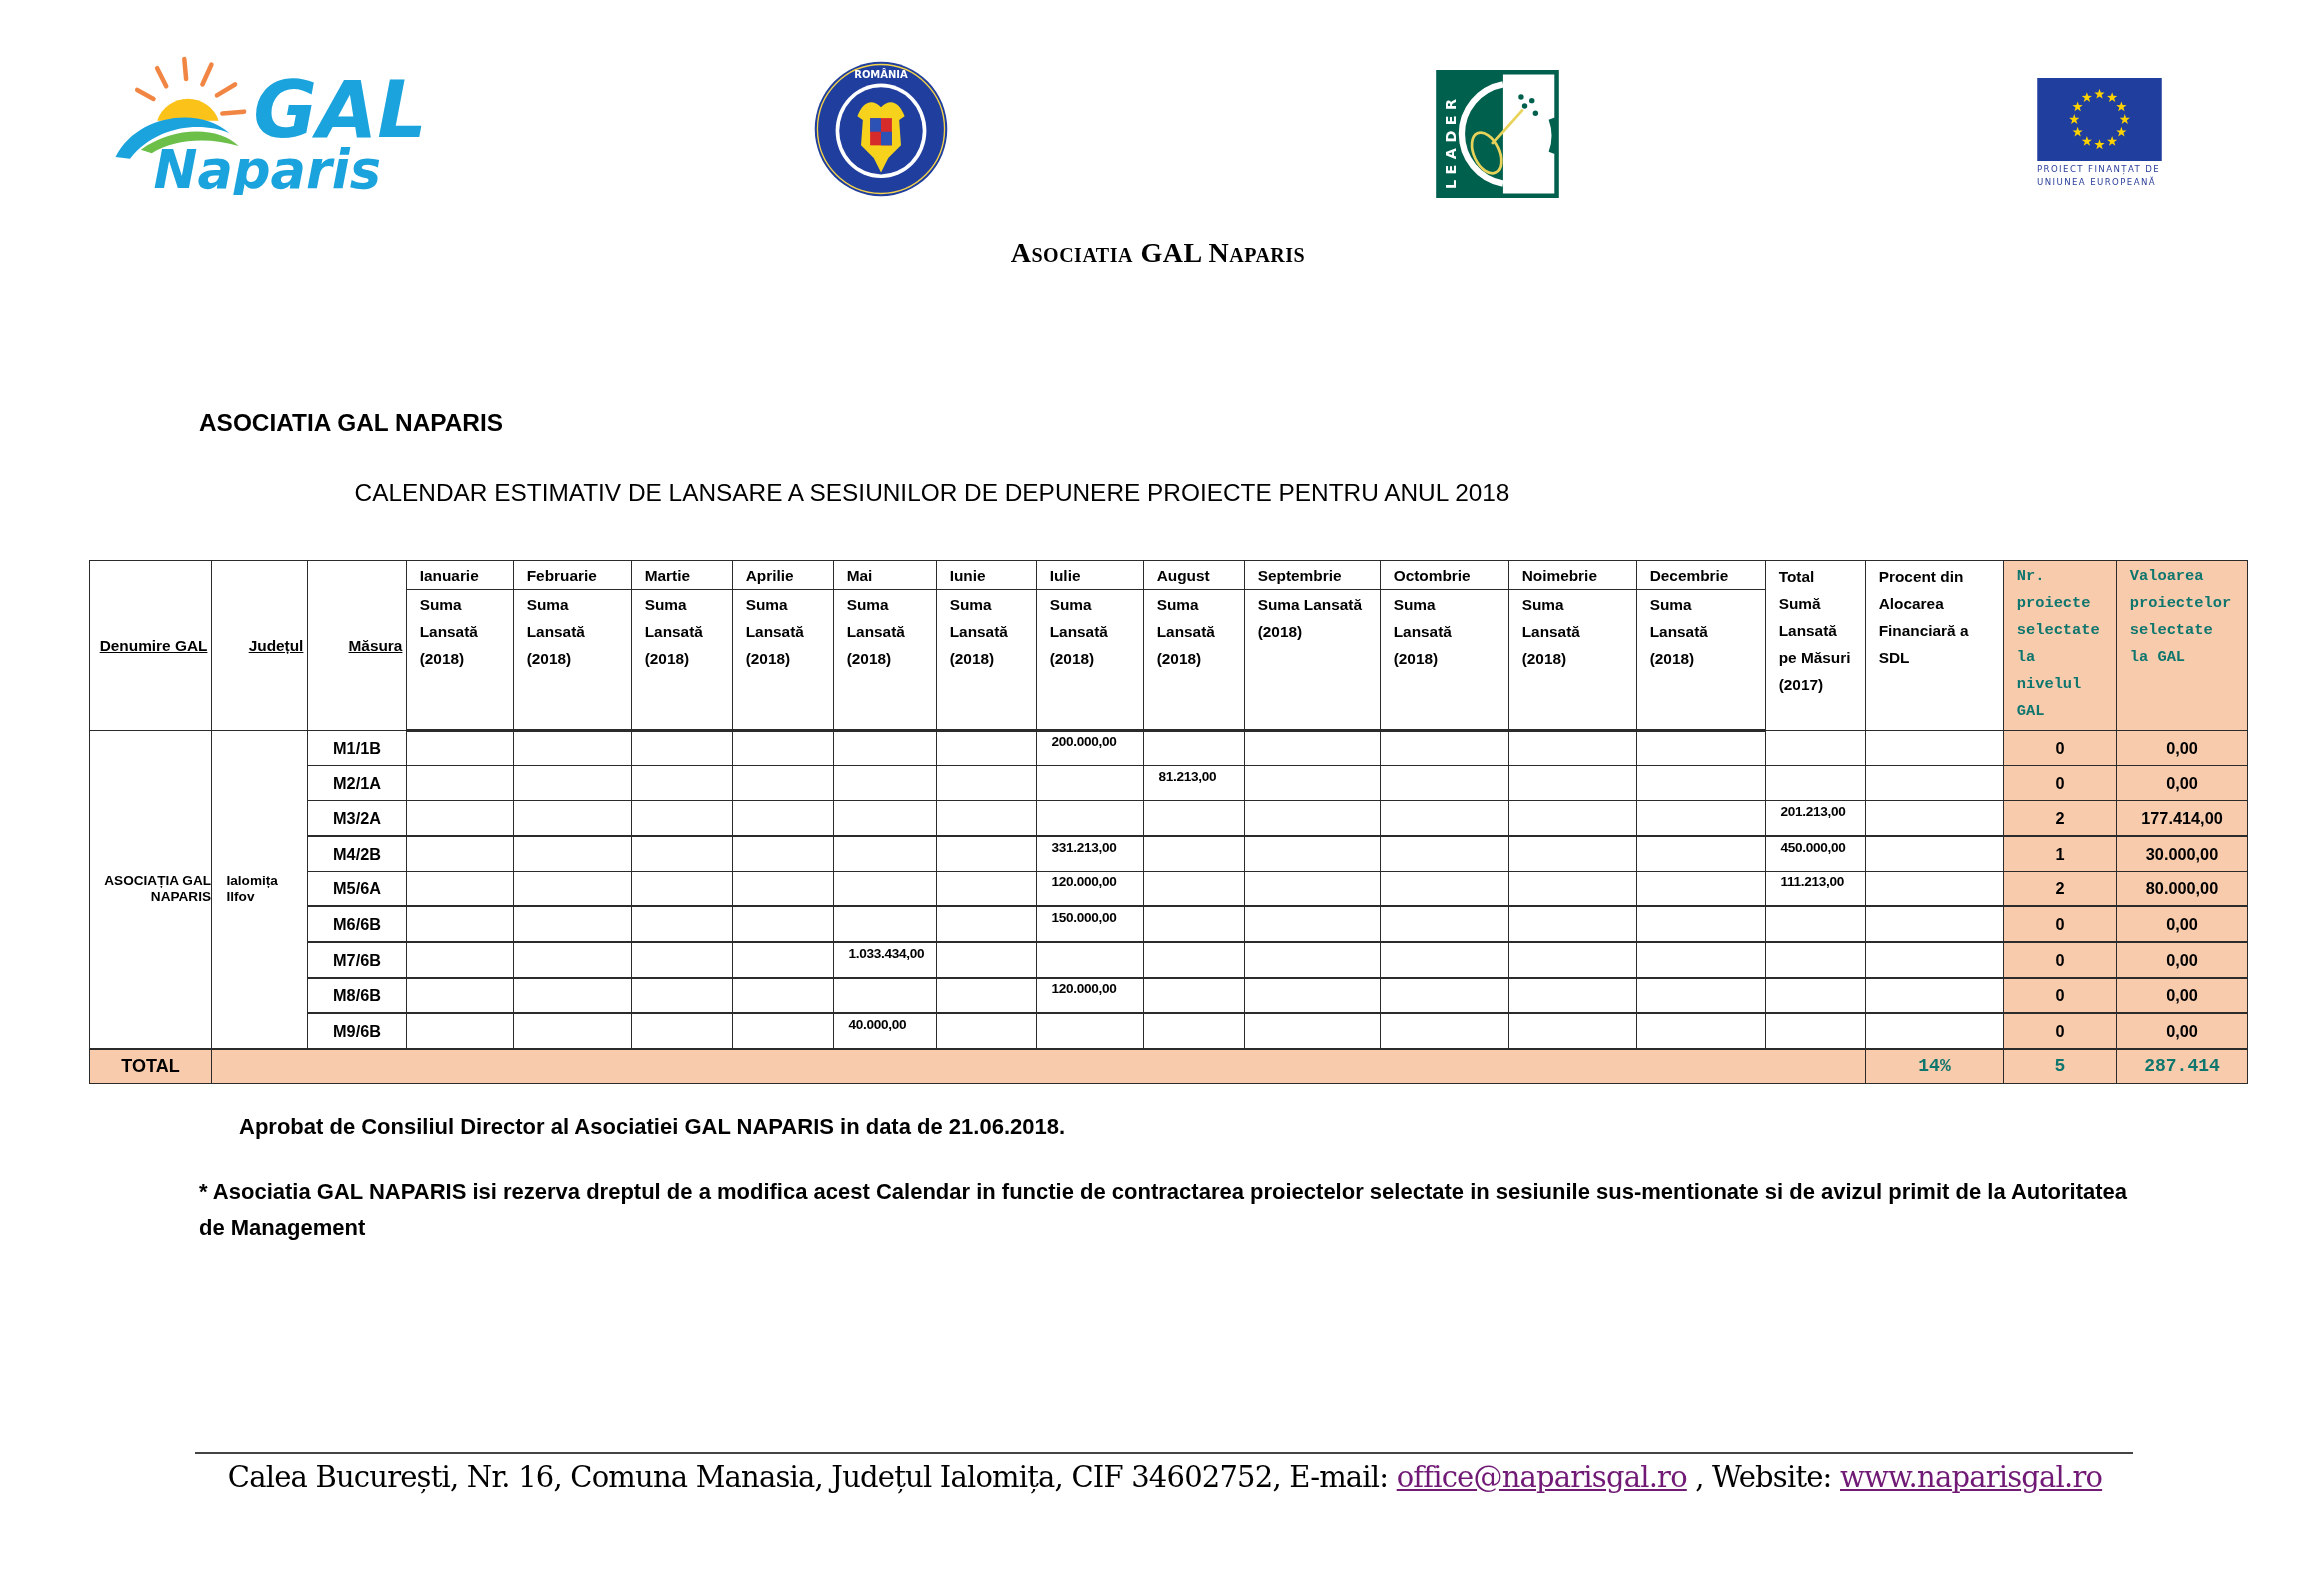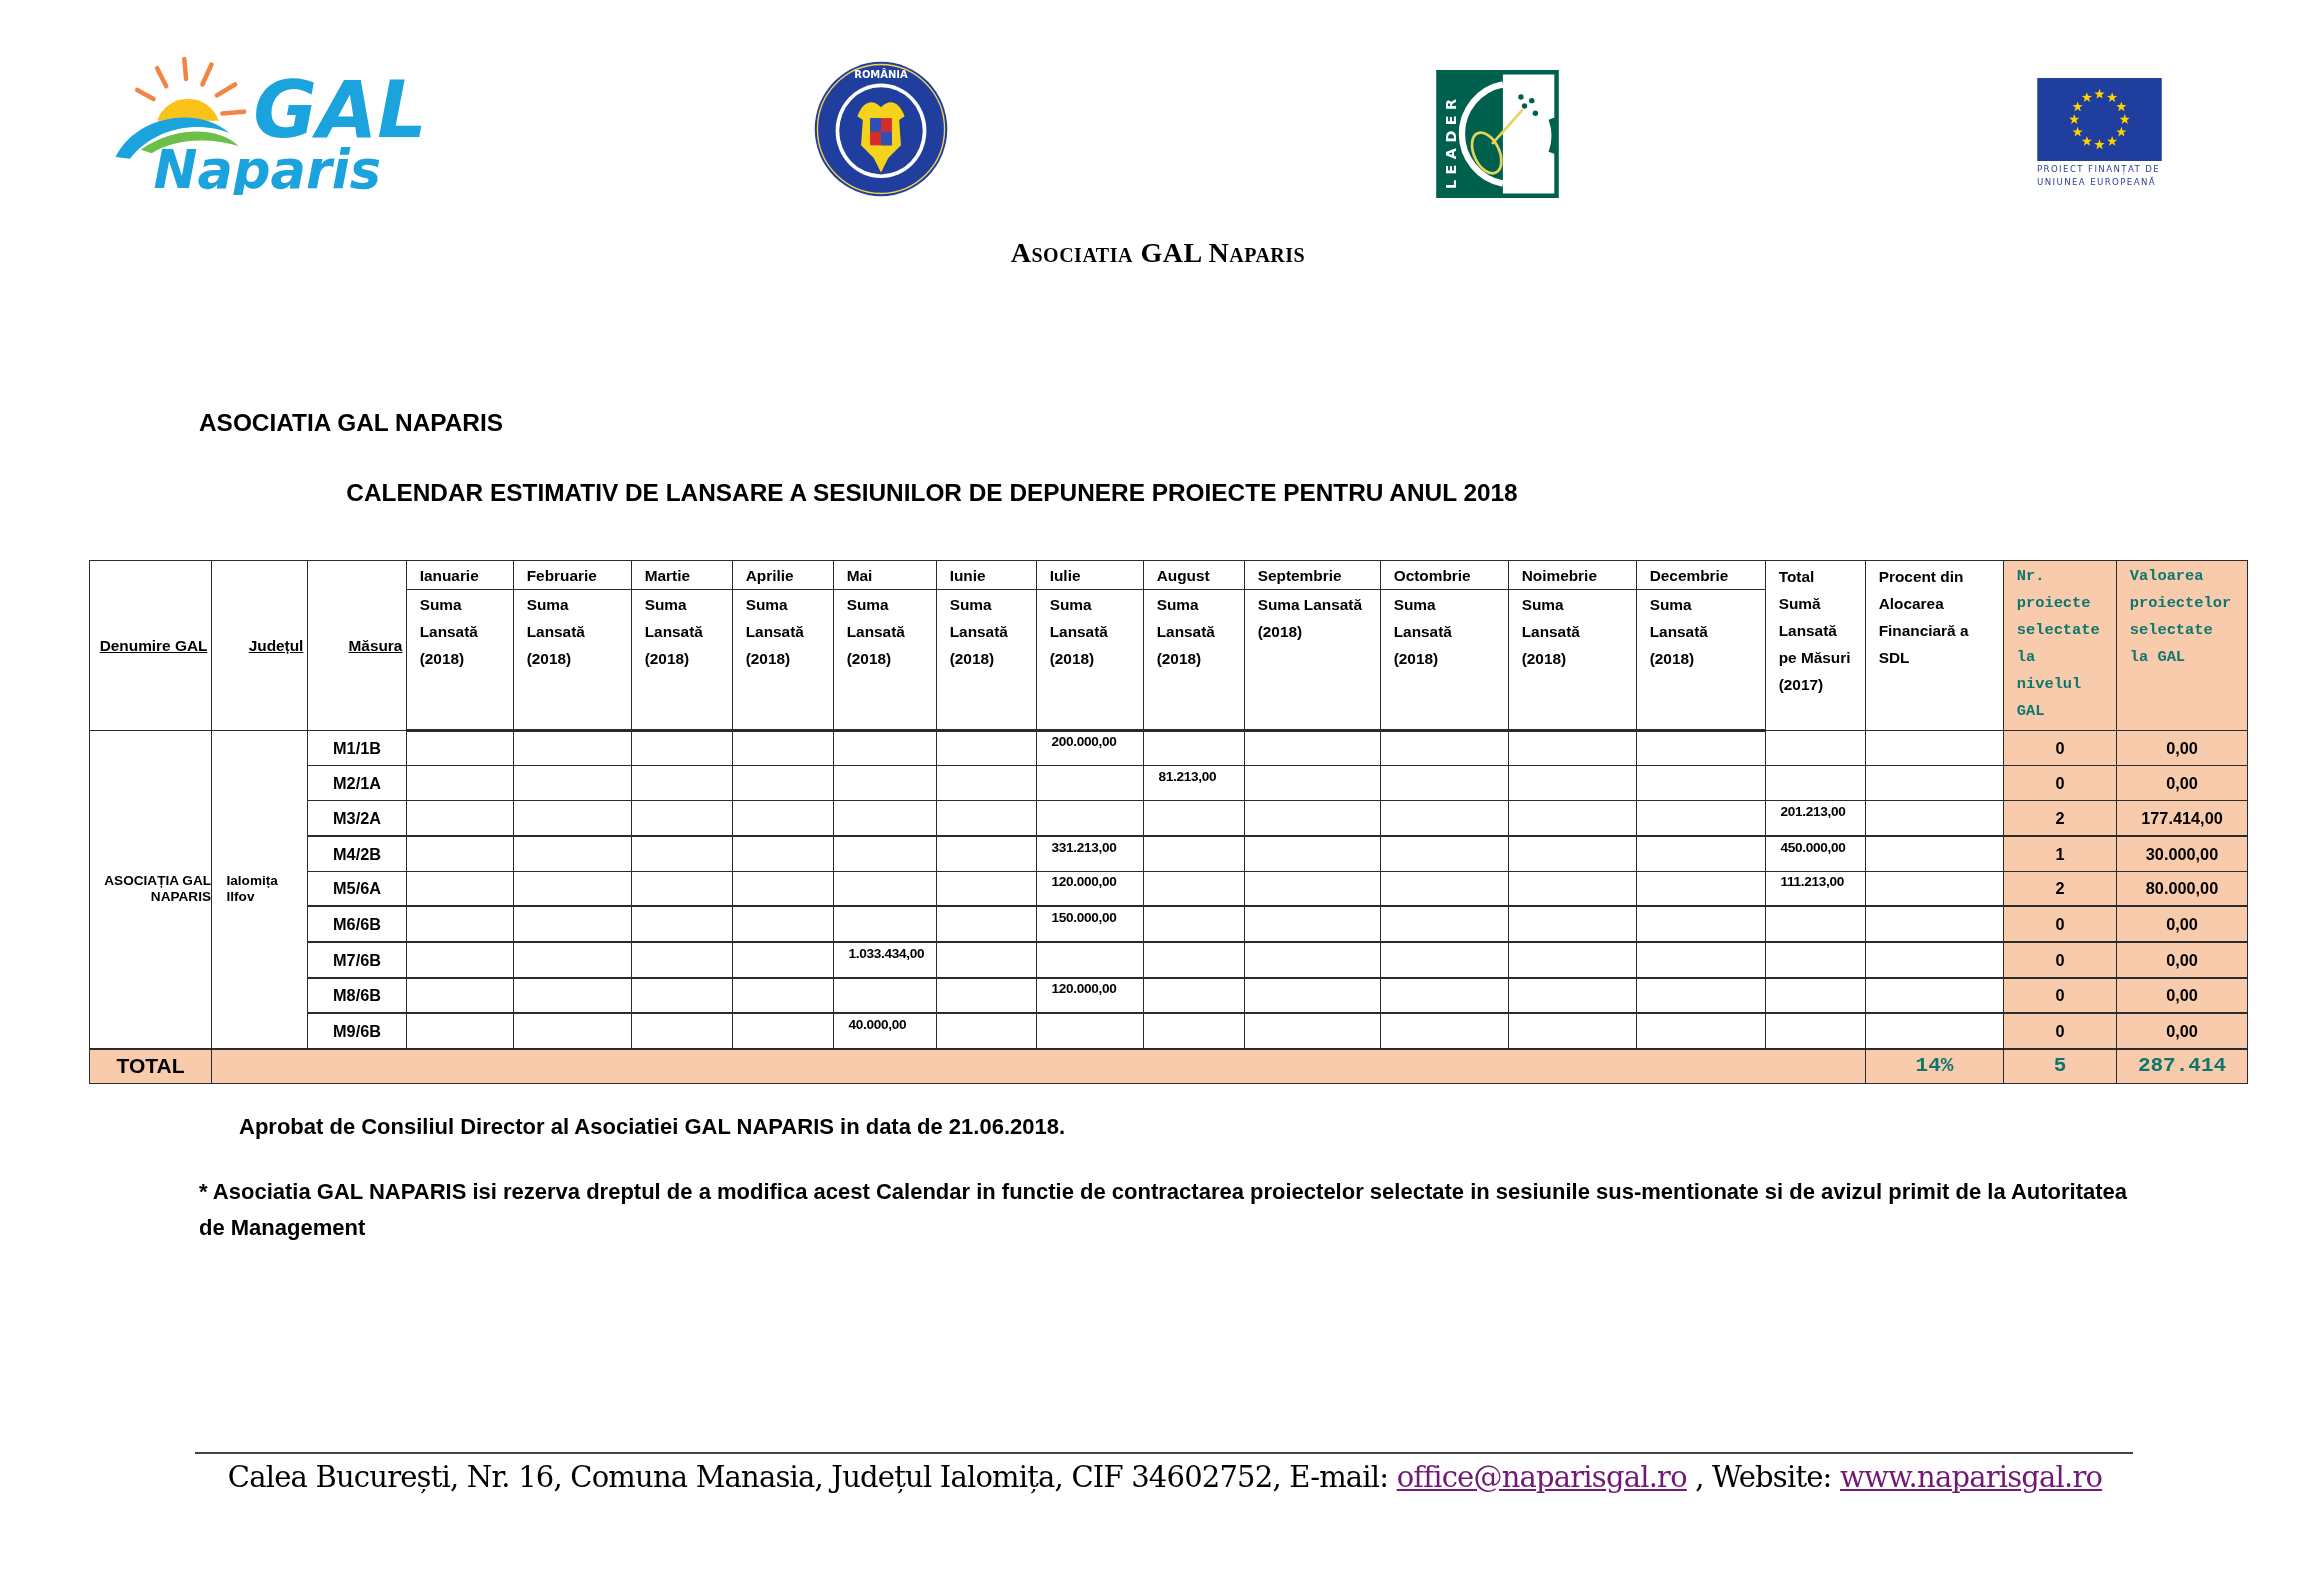--- a/index.html
+++ b/index.html
@@ -10,41 +10,41 @@
   #gal-logo { left: 101px; top: 50px; width: 326px; height: 145px; }
   #madr-seal { left: 812px; top: 60px; width: 138px; height: 138px; }
   #leader-logo { left: 1436px; top: 70px; width: 123px; height: 128px; }
   #eu-block { left: 2037px; top: 72px; width: 127px; margin-top: 6px; }
   #eu-flag { width: 125px; height: 83px; display: block; }
   .eu-caption { font-family: "DejaVu Sans", sans-serif; font-size: 8.6px; letter-spacing: 1.4px; color: #2a3f9b; line-height: 11px; margin-top: 2.7px; white-space: nowrap; }
 
   
   #org-heading { left: 0; width: 2316px; top: 237px; text-align: center; font-family: "Liberation Serif", serif; font-weight: bold; font-size: 28px; font-variant: small-caps; letter-spacing: 0.5px; }
   #org-subtitle { left: 199px; top: 409px; font-weight: bold; font-size: 24.4px; }
-  #doc-title { left: 0; width: 1864px; top: 479px; text-align: center; font-weight: bold; font-size: 24.4px; }
+  #doc-title { left: 0; width: 1864px; top: 479px; text-align: center; font-weight: normal; font-size: 24.4px; }
 
   
   #calendar-table { left: 89px; top: 560px; border-collapse: collapse; table-layout: fixed; width: 2140px; font-family: "Liberation Sans", sans-serif; }
   #calendar-table td { border: 1.8px solid #2b2b2b; padding: 0; vertical-align: top; font-size: 15.4px; font-weight: bold; line-height: 27px; overflow: hidden; }
   #calendar-table tr.h1 td { height: 24.4px; }
   #calendar-table tr.h2 td { height: 138px; }
   #calendar-table td.hdr-center { text-align: right; vertical-align: middle; padding: 0 3.6px; text-decoration: underline; }
   #calendar-table td.month-label { padding: 0.9px 12.7px 0 12.7px; white-space: nowrap; }
   #calendar-table td.sub-label { padding: 0.9px 12.7px 0 12.7px; }
   #calendar-table td.total-col { padding: 1.8px 12.7px 0 12.7px; }
   #calendar-table td.orange { background: #f8cbad; }
   #calendar-table td.red { color: #0f766e; font-family: Liberation Mono, monospace; }
   #calendar-table thead tr:last-child td { border-bottom: 3.6px solid #2b2b2b; }
   #calendar-table tr.body-row td { height: 31px; line-height: 16.3px; font-size: 13.6px; }
   #calendar-table tr.body-row td.masura { font-size: 16.3px; text-align: center; vertical-align: middle; }
   #calendar-table tr.body-row td.val { text-align: left; padding: 2.7px 0 0 14.5px; vertical-align: top; font-size: 13.6px; letter-spacing: -0.3px; }
   #calendar-table tr.body-row td.sel { text-align: center; vertical-align: middle; font-size: 16.3px; }
   #calendar-table td.gal-name { text-align: right; vertical-align: middle; font-size: 15.4px; line-height: 27px; }
   #calendar-table td.judet { text-align: left; vertical-align: middle; font-size: 15.4px; line-height: 27px; padding-left: 14.5px; }
-  #calendar-table tr.total-row td { height: 33px; font-size: 21px; line-height: 16.3px; text-align: center; vertical-align: middle; }
+  #calendar-table tr.total-row td { height: 33px; font-size: 18px; line-height: 16.3px; text-align: center; vertical-align: middle; }
   #calendar-table tr.thick-top td { border-top: 2.7px solid #2b2b2b; }
 
   
   #approval-note { left: 199px; top: 1114px; font-weight: bold; font-size: 22px; margin-left: 40px; }
   #reserve-note { left: 199px; top: 1174px; width: 1945px; font-weight: bold; font-size: 22px; line-height: 36px; }
 
   
   #footer-rule { left: 195px; top: 1452px; width: 1938px; height: 0; border-top: 2.7px solid #444; }
   #footer-text { left: 0; width: 2330px; top: 1460px; text-align: center; font-family: "DejaVu Serif", serif; font-size: 29px; letter-spacing: -0.8px; }
   #footer-text a { color: #701a75; text-decoration: underline; }

